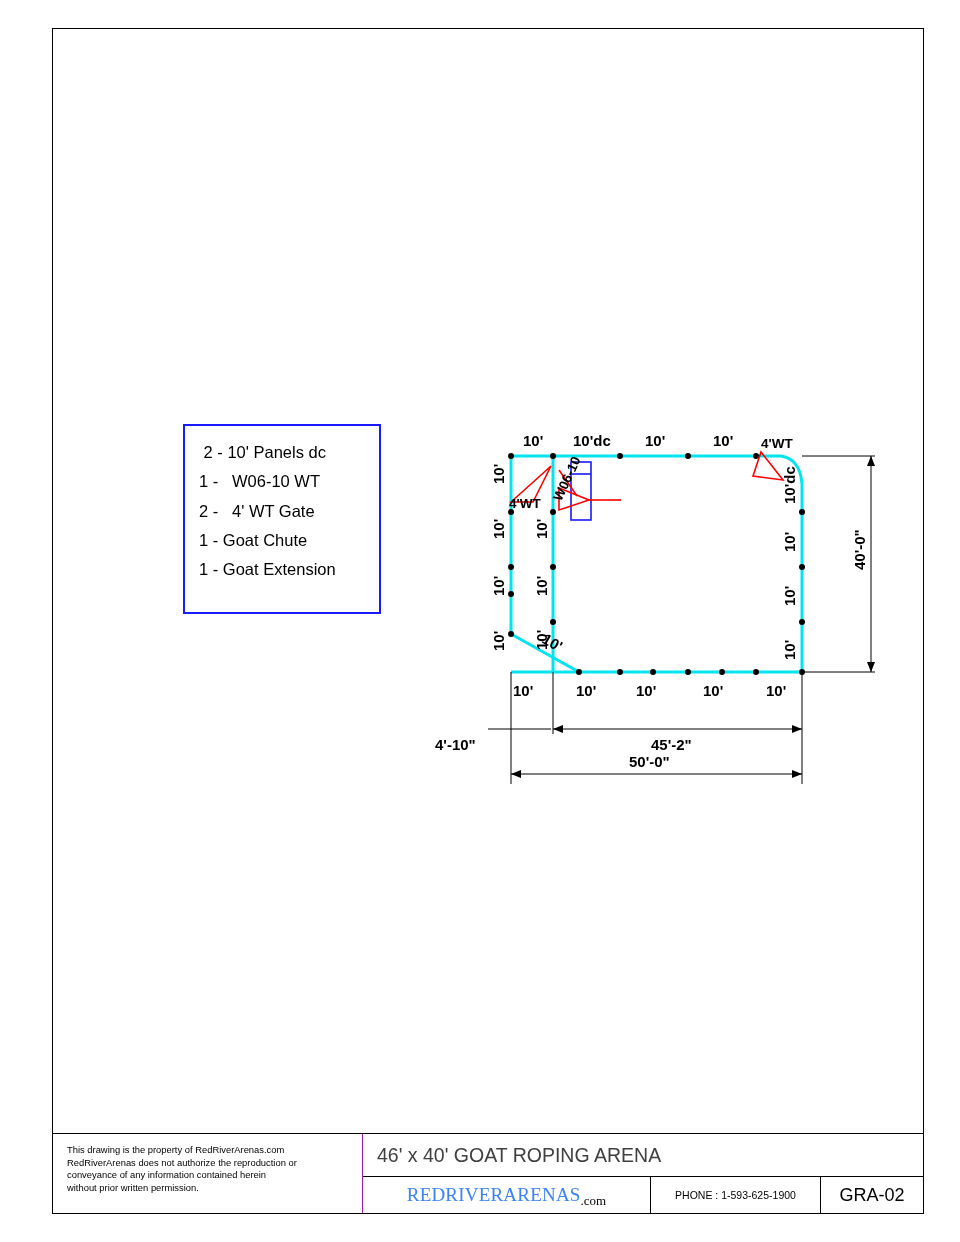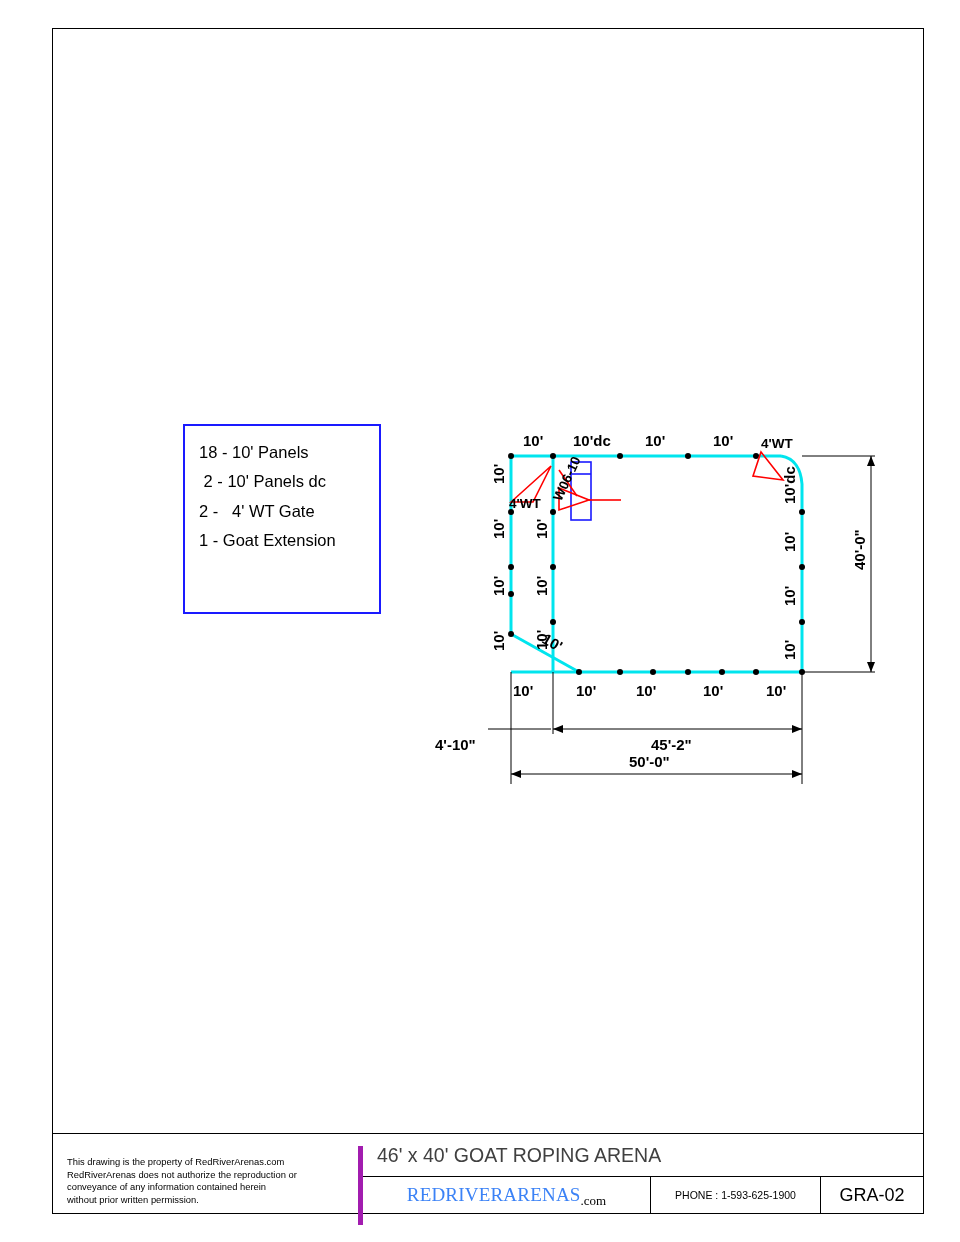--- a/index.html
+++ b/index.html
@@ -59,25 +59,25 @@
     position: absolute;
     left: 0;
     bottom: 0;
     width: 870px;
     height: 80px;
     border-top: 1px solid #000;
     box-sizing: border-box;
   }
   #tb-left {
     position: absolute;
-    left: 0; top: 12px;
+    left: 0; top: 0;
     width: 310px; height: 79px;
     box-sizing: border-box;
     padding: 10px 8px 0 14px;
-    border-right: 5px solid #a21caf;
+    border-right: 1px solid #a21caf;
   }
   #tb-left p {
     margin: 0;
     font-size: 9.4px;
     line-height: 1.35;
     color: #000;
   }
   #tb-right {
     position: absolute;
     left: 310px; top: 0;
@@ -143,23 +143,24 @@
   }
   .dim-txt { font-size: 15px; font-weight: bold; font-family: "Liberation Sans", sans-serif; }
   .small-txt { font-size: 13.5px; font-weight: bold; font-family: "Liberation Sans", sans-serif; }
 </style>
 </head>
 <body>
 
 <div id="sheet">
 
   <div id="legend">
-    <div class="ln">18 - 10' Panels</div>
     <div class="ln"> 2 - 10' Panels dc</div>
+    <div class="ln">1 -   W06-10 WT</div>
     <div class="ln">2 -   4' WT Gate</div>
+    <div class="ln">1 - Goat Chute</div>
     <div class="ln">1 - Goat Extension</div>
   </div>
 
   <div id="draw">
     <svg width="520" height="400" viewBox="0 0 520 400" xmlns="http://www.w3.org/2000/svg">
 
       <g fill="none" stroke="#00e5ee" stroke-width="3">
 
         <line x1="128" y1="72" x2="398" y2="72"></line>
 

